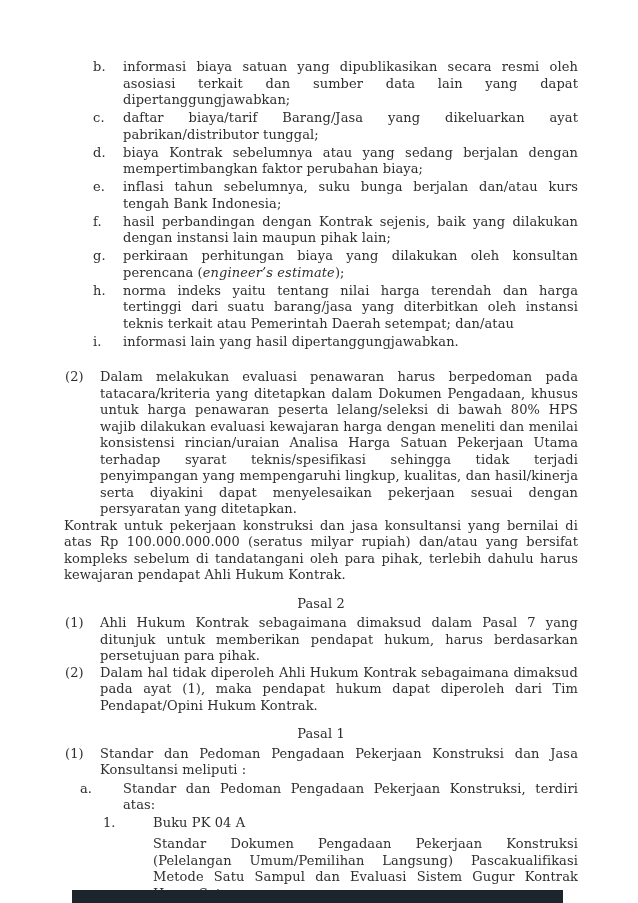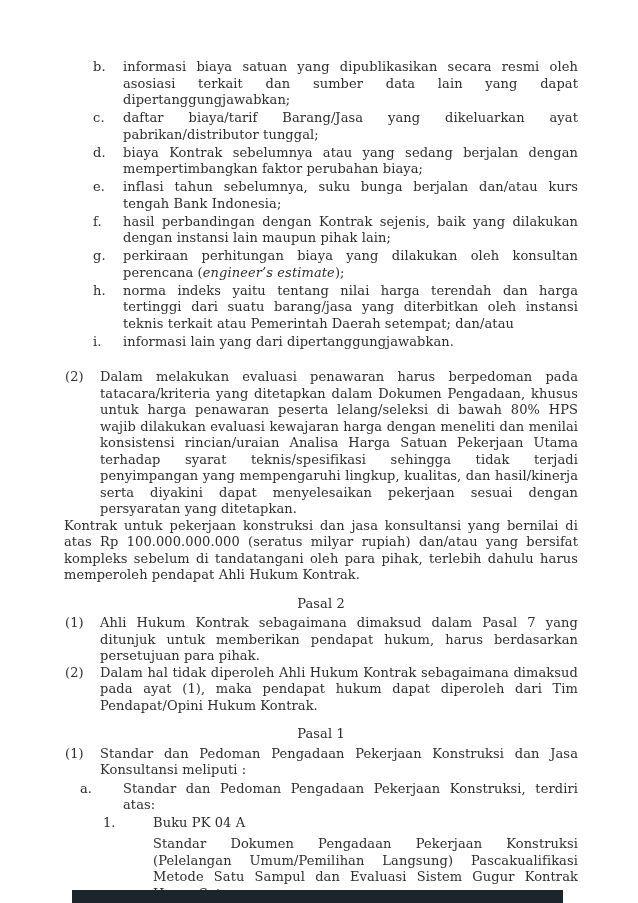--- a/index.html
+++ b/index.html
@@ -88,25 +88,25 @@
 <div class="page">
   <div class="content">
 
     <div class="li"><span class="marker">b.</span><span>informasi biaya satuan yang dipublikasikan secara resmi oleh asosiasi terkait dan sumber data lain yang dapat dipertanggungjawabkan;</span></div>
     <div class="li"><span class="marker">c.</span><span>daftar biaya/tarif Barang/Jasa yang dikeluarkan ayat pabrikan/distributor tunggal;</span></div>
     <div class="li"><span class="marker">d.</span><span>biaya Kontrak sebelumnya atau yang sedang berjalan dengan mempertimbangkan faktor perubahan biaya;</span></div>
     <div class="li"><span class="marker">e.</span><span>inflasi tahun sebelumnya, suku bunga berjalan dan/atau kurs tengah Bank Indonesia;</span></div>
     <div class="li"><span class="marker">f.</span><span>hasil perbandingan dengan Kontrak sejenis, baik yang dilakukan dengan instansi lain maupun pihak lain;</span></div>
     <div class="li"><span class="marker">g.</span><span>perkiraan perhitungan biaya yang dilakukan oleh konsultan perencana (</span><i>engineer’s estimate</i><span>);</span></div>
     <div class="li"><span class="marker">h.</span><span>norma indeks yaitu tentang nilai harga terendah dan harga tertinggi dari suatu barang/jasa yang diterbitkan oleh instansi teknis terkait atau Pemerintah Daerah setempat; dan/atau</span></div>
-    <div class="li"><span class="marker">i.</span><span>informasi lain yang dari dipertanggungjawabkan.</span></div>
+    <div class="li"><span class="marker">i.</span><span>informasi lain yang hasil dipertanggungjawabkan.</span></div>
 
     <div class="clause clause2-top"><span class="marker">(2)</span><span>Dalam melakukan evaluasi penawaran harus berpedoman pada tatacara/kriteria yang ditetapkan dalam Dokumen Pengadaan, khusus untuk harga penawaran peserta lelang/seleksi di bawah 80% HPS wajib dilakukan evaluasi kewajaran harga dengan meneliti dan menilai konsistensi rincian/uraian Analisa Harga Satuan Pekerjaan Utama terhadap syarat teknis/spesifikasi sehingga tidak terjadi penyimpangan yang mempengaruhi lingkup, kualitas, dan hasil/kinerja serta diyakini dapat menyelesaikan pekerjaan sesuai dengan persyaratan yang ditetapkan.</span></div>
 
-    <div class="article-body">Kontrak untuk pekerjaan konstruksi dan jasa konsultansi yang bernilai di atas Rp 100.000.000.000 (seratus milyar rupiah) dan/atau yang bersifat kompleks sebelum di tandatangani oleh para pihak, terlebih dahulu harus memperoleh pendapat Ahli Hukum Kontrak.</div>
+    <div class="article-body">Kontrak untuk pekerjaan konstruksi dan jasa konsultansi yang bernilai di atas Rp 100.000.000.000 (seratus milyar rupiah) dan/atau yang bersifat kompleks sebelum di tandatangani oleh para pihak, terlebih dahulu harus kewajaran pendapat Ahli Hukum Kontrak.</div>
 
     <div class="heading">Pasal 2</div>
     <div class="clause"><span class="marker">(1)</span><span>Ahli Hukum Kontrak sebagaimana dimaksud dalam Pasal 7 yang ditunjuk untuk memberikan pendapat hukum, harus berdasarkan persetujuan para pihak.</span></div>
     <div class="clause"><span class="marker">(2)</span><span>Dalam hal tidak diperoleh Ahli Hukum Kontrak sebagaimana dimaksud pada ayat (1), maka pendapat hukum dapat diperoleh dari Tim Pendapat/Opini Hukum Kontrak.</span></div>
 
     <div class="heading">Pasal 1</div>
     <div class="clause"><span class="marker">(1)</span><span>Standar dan Pedoman Pengadaan Pekerjaan Konstruksi dan Jasa Konsultansi meliputi :</span></div>
     <div class="sub-a"><span class="marker">a.</span><span>Standar dan Pedoman Pengadaan Pekerjaan Konstruksi, terdiri atas:</span></div>
     <div class="sub-1"><span class="marker">1.</span><span>Buku PK 04 A</span></div>
     <div class="sub-1-body">Standar Dokumen Pengadaan Pekerjaan Konstruksi (Pelelangan Umum/Pemilihan Langsung) Pascakualifikasi Metode Satu Sampul dan Evaluasi Sistem Gugur Kontrak Harga Satuan.</div>

